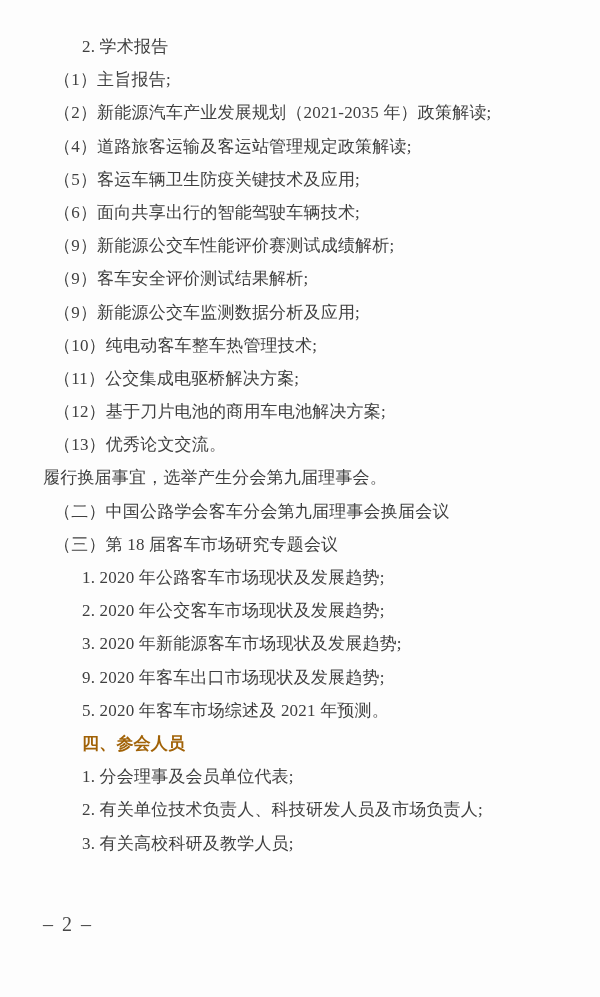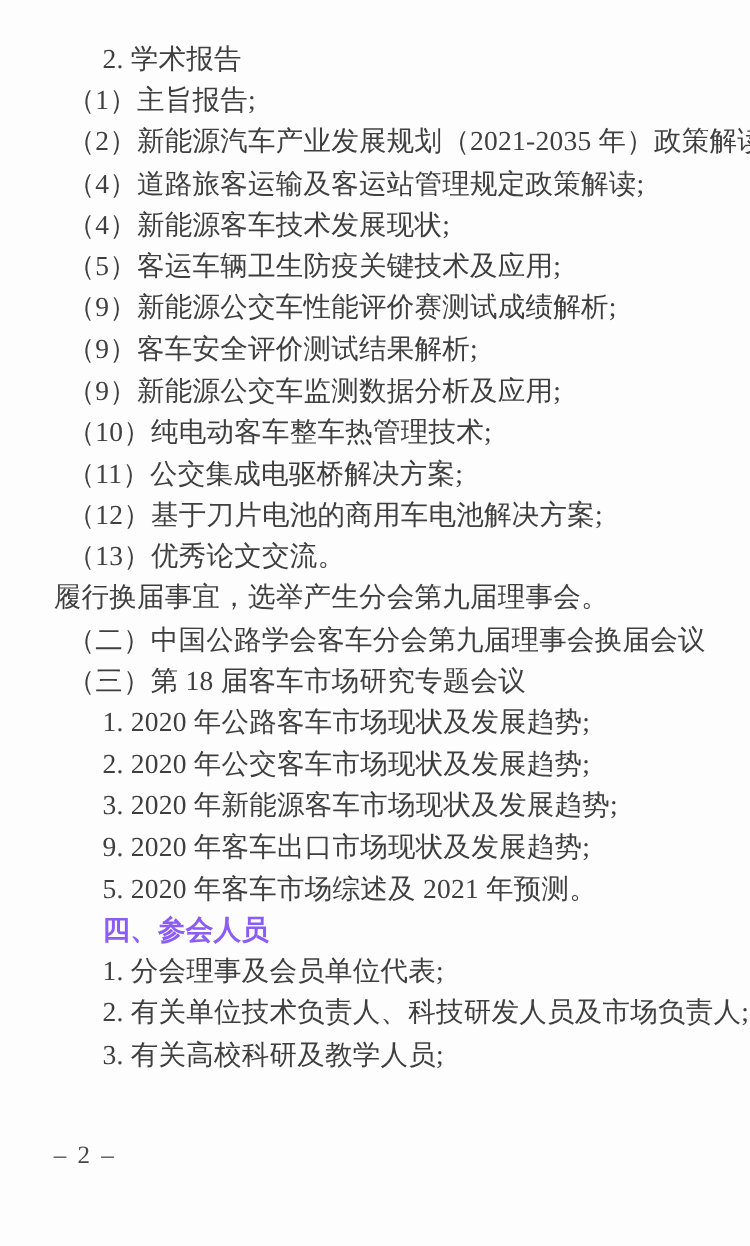--- a/index.html
+++ b/index.html
@@ -15,33 +15,33 @@
     overflow: hidden;
     font-family: "Liberation Serif", "DejaVu Serif", serif;
     color: #3f3f3f;
   }
   .content {
     padding: 30px 26px 0 43px;
   }
   .line {
     height: 33.2px;
     line-height: 33.2px;
-    font-size: 22px;
+    font-size: 17px;
     letter-spacing: 0.2px;
     white-space: nowrap;
   }
   
   .ind-num { padding-left: 39px; }
   
   .ind-paren { padding-left: 11px; }
   
   .ind-none { padding-left: 0; }
   .heading {
     font-weight: bold;
-    color: #8b5cf6;
+    color: #a16207;
     font-family: "Liberation Sans", "DejaVu Sans", sans-serif;
   }
   .footer {
     position: absolute;
     left: 43px;
     top: 912px;
     font-size: 20px;
     line-height: 24px;
     letter-spacing: 2px;
     color: #474747;
@@ -49,22 +49,22 @@
 </style>
 </head>
 <body>
 
 <div class="page">
   <div class="content">
     <div class="line ind-num">2. 学术报告</div>
     <div class="line ind-paren">（1）主旨报告;</div>
     <div class="line ind-paren">（2）新能源汽车产业发展规划（2021-2035 年）政策解读;</div>
     <div class="line ind-paren">（4）道路旅客运输及客运站管理规定政策解读;</div>
-    <div class="line ind-paren">（4）新能源客车技术发展现状;</div>
     <div class="line ind-paren">（5）客运车辆卫生防疫关键技术及应用;</div>
+    <div class="line ind-paren">（6）面向共享出行的智能驾驶车辆技术;</div>
     <div class="line ind-paren">（9）新能源公交车性能评价赛测试成绩解析;</div>
     <div class="line ind-paren">（9）客车安全评价测试结果解析;</div>
     <div class="line ind-paren">（9）新能源公交车监测数据分析及应用;</div>
     <div class="line ind-paren">（10）纯电动客车整车热管理技术;</div>
     <div class="line ind-paren">（11）公交集成电驱桥解决方案;</div>
     <div class="line ind-paren">（12）基于刀片电池的商用车电池解决方案;</div>
     <div class="line ind-paren">（13）优秀论文交流。</div>
     <div class="line ind-none">履行换届事宜，选举产生分会第九届理事会。</div>
     <div class="line ind-paren">（二）中国公路学会客车分会第九届理事会换届会议</div>
     <div class="line ind-paren">（三）第 18 届客车市场研究专题会议</div>

